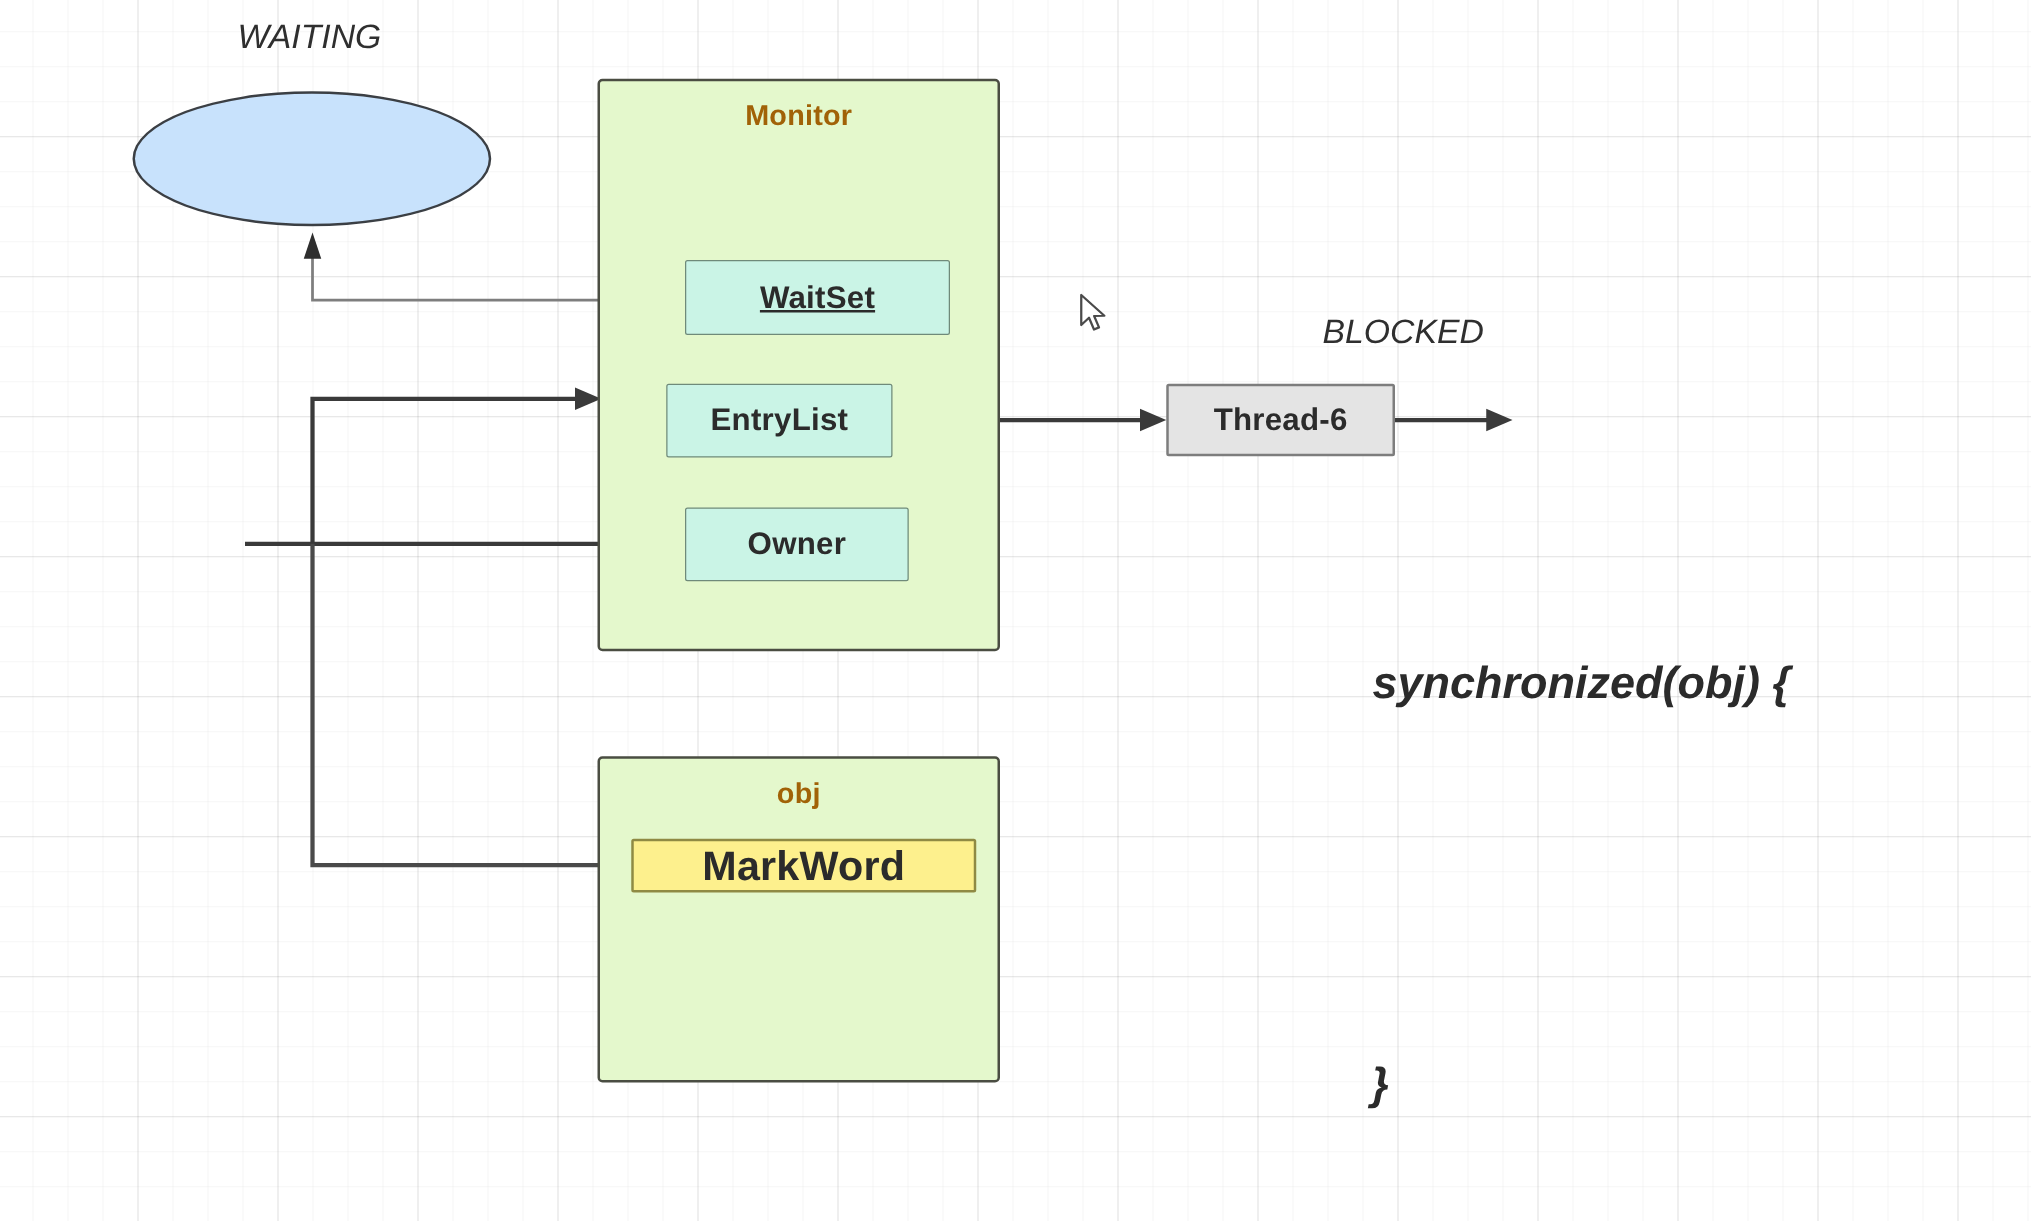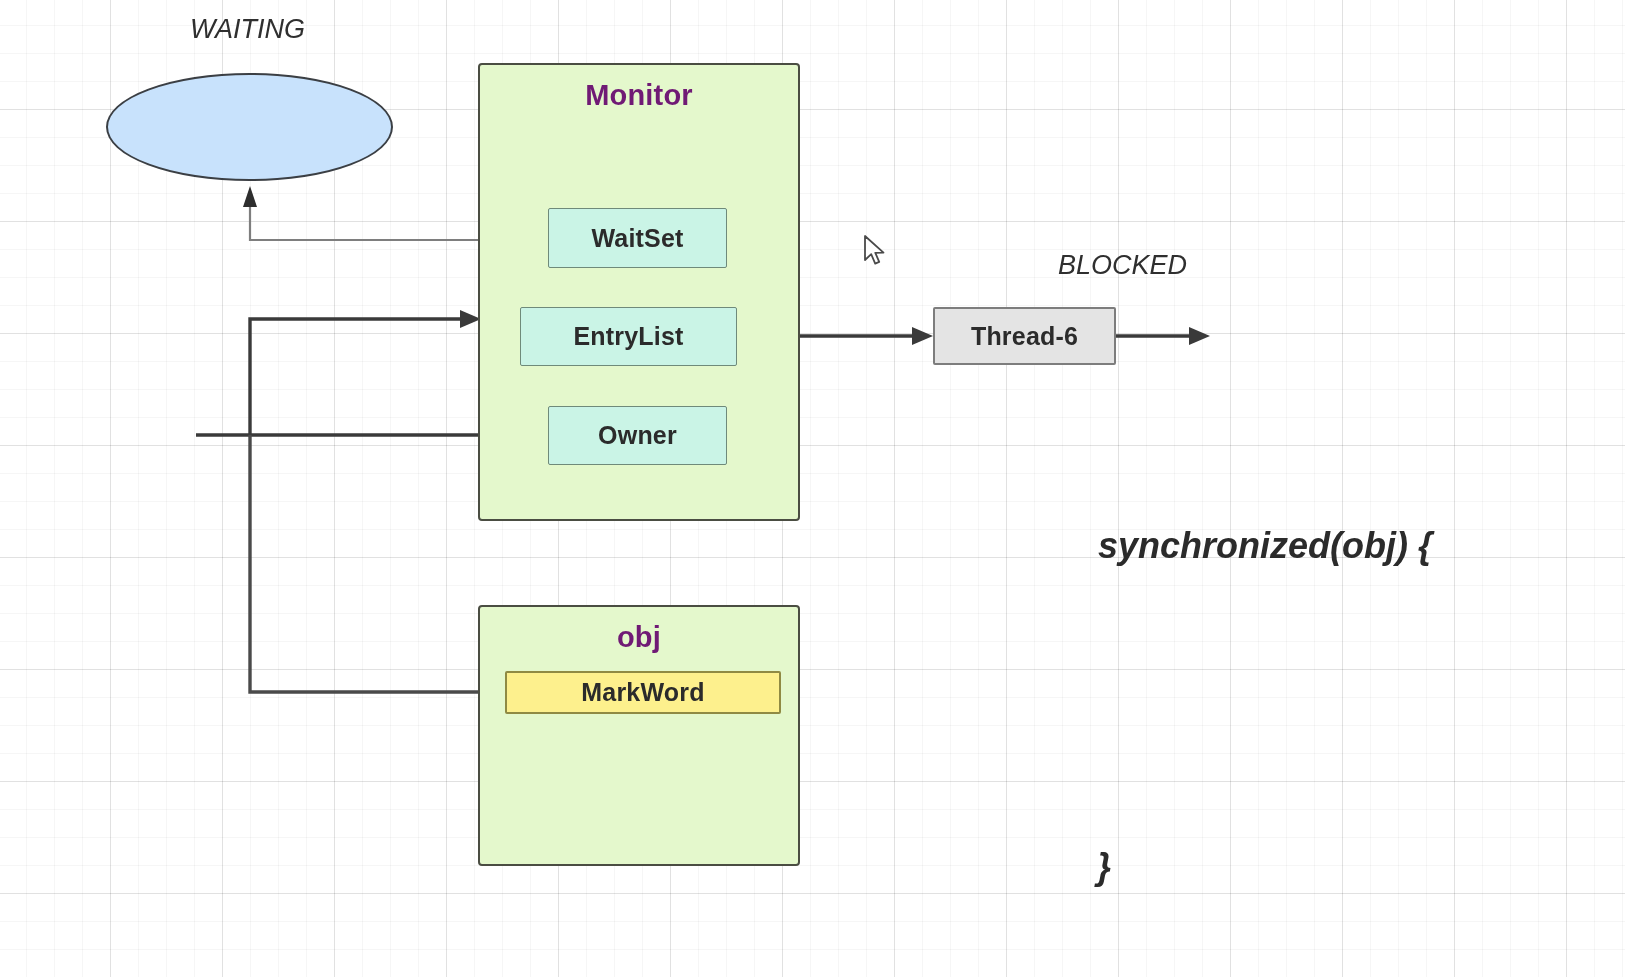--- a/index.html
+++ b/index.html
@@ -42,39 +42,39 @@
     background: #e4f8cc;
     border: 2.5px solid #4a4d42;
     border-radius: 4px;
   }
   .container-title {
     position: absolute;
     top: 14px;
     left: 0;
     right: 0;
     text-align: center;
-    font-size: 29px;
+    font-size: 23px;
     font-weight: bold;
-    color: #701a75;
+    color: #a16207;
   }
 
   
   .mint-box {
     background: #caf4e6;
     border: 1.8px solid #6f8a7a;
     border-radius: 2px;
     font-size: 25px;
   }
 
   
   .yellow-box {
     background: #fdf08d;
     border: 2px solid #8f8a43;
     border-radius: 2px;
-    font-size: 25px;
+    font-size: 33px;
   }
 
   
   .grey-box {
     background: #e4e4e4;
     border: 2px solid #7d7d7d;
     border-radius: 2px;
     font-size: 25px;
   }
 
@@ -173,25 +173,25 @@
   </svg>
 
   <div class="state-label" style="left:190px; top:14px;">WAITING</div>
 
   <div class="ellipse" style="left:106px; top:73px; width:283px; height:104px;"></div>
 
   <div class="node container-box" style="left:478px; top:63px; width:322px; height:458px;">
     <div class="container-title">Monitor</div>
   </div>
 
-  <div class="node mint-box" style="left:548px; top:208px; width:179px; height:60px;">
+  <div class="node mint-box" style="left:548px; top:208px; width:212px; height:60px;text-decoration:underline;">
     <span>WaitSet</span>
   </div>
 
-  <div class="node mint-box" style="left:520px; top:307px; width:217px; height:59px;">
+  <div class="node mint-box" style="left:533px; top:307px; width:181px; height:59px;">
     <span>EntryList</span>
   </div>
 
   <div class="node mint-box" style="left:548px; top:406px; width:179px; height:59px;text-align:center;">
     <span>Owner</span>
   </div>
 
   <div class="node container-box" style="left:478px; top:605px; width:322px; height:261px;">
     <div class="container-title">obj</div>
   </div>

